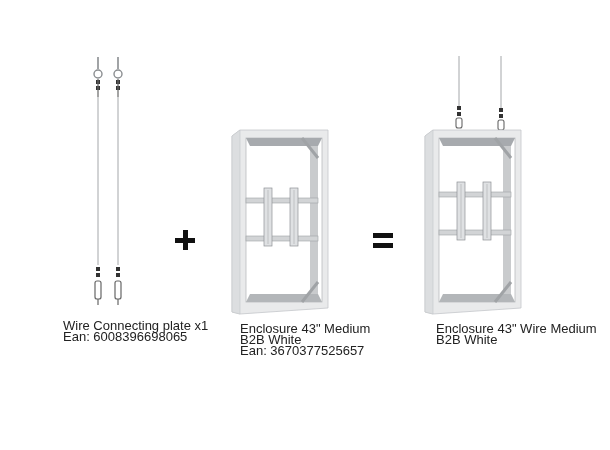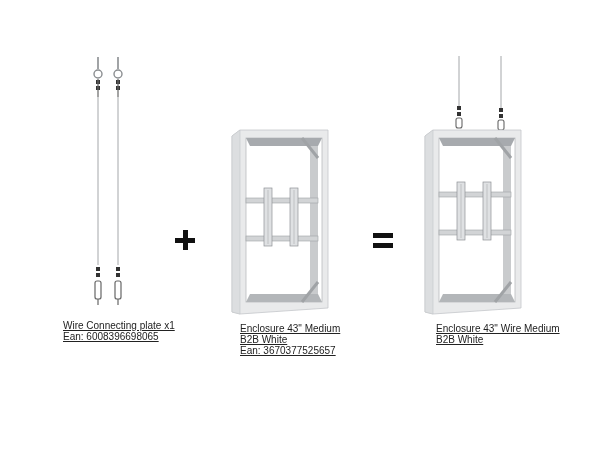--- a/index.html
+++ b/index.html
@@ -1,19 +1,19 @@
 <!DOCTYPE html>
 <html><head>
 <meta charset="utf-8">
 <style>
   * { box-sizing: border-box; margin: 0; padding: 0; }
   html, body { width: 610px; height: 450px; background: #ffffff; overflow: hidden; }
   body { position: relative; font-family: "Liberation Sans", sans-serif; color: #1a1a1a; }
   .abs { position: absolute; }
-  .caption { position: absolute; font-size: 10px; line-height: 11px; color: #222; text-decoration: underline; }
+  .caption { position: absolute; font-size: 13px; line-height: 11px; color: #222; }
   .caption div { white-space: nowrap; }
   .operator { position: absolute; }
   svg { position: absolute; overflow: visible; }
 </style>
 </head>
 <body>
 
 <div class="abs" style="left:80px;top:55px;width:60px;height:260px;">
   <svg width="60" height="260" viewBox="0 0 60 260">
 

